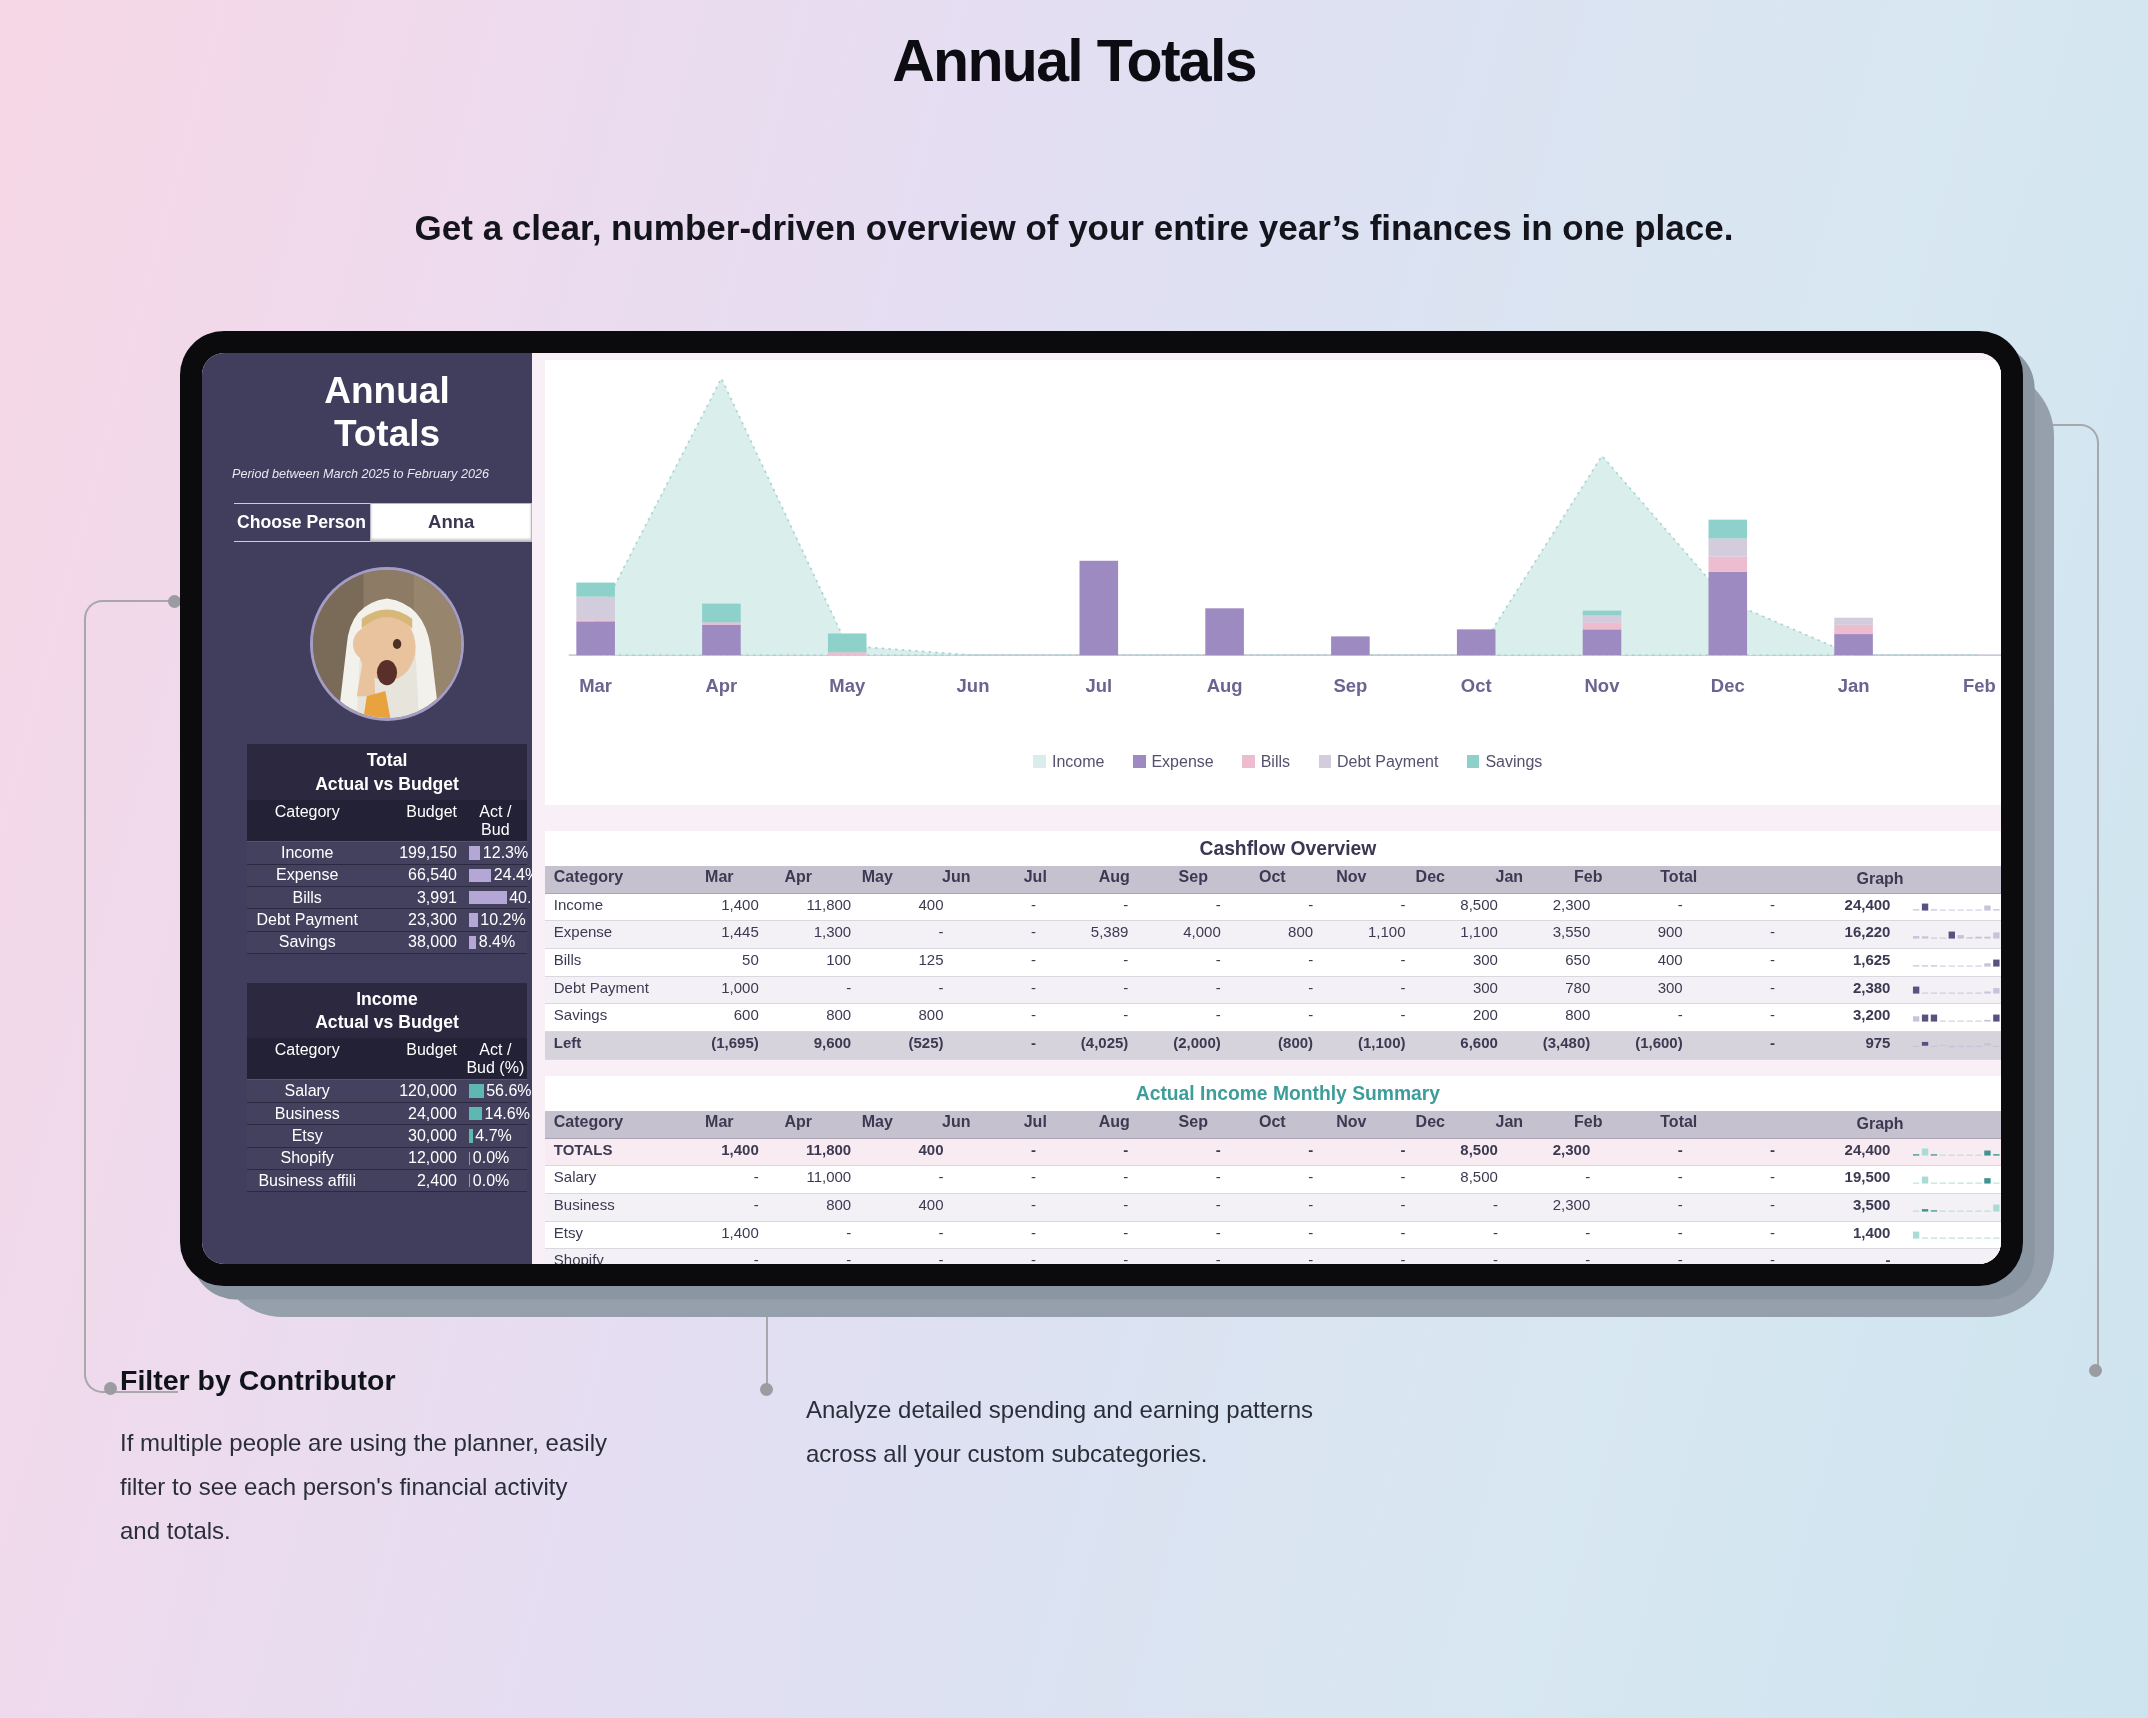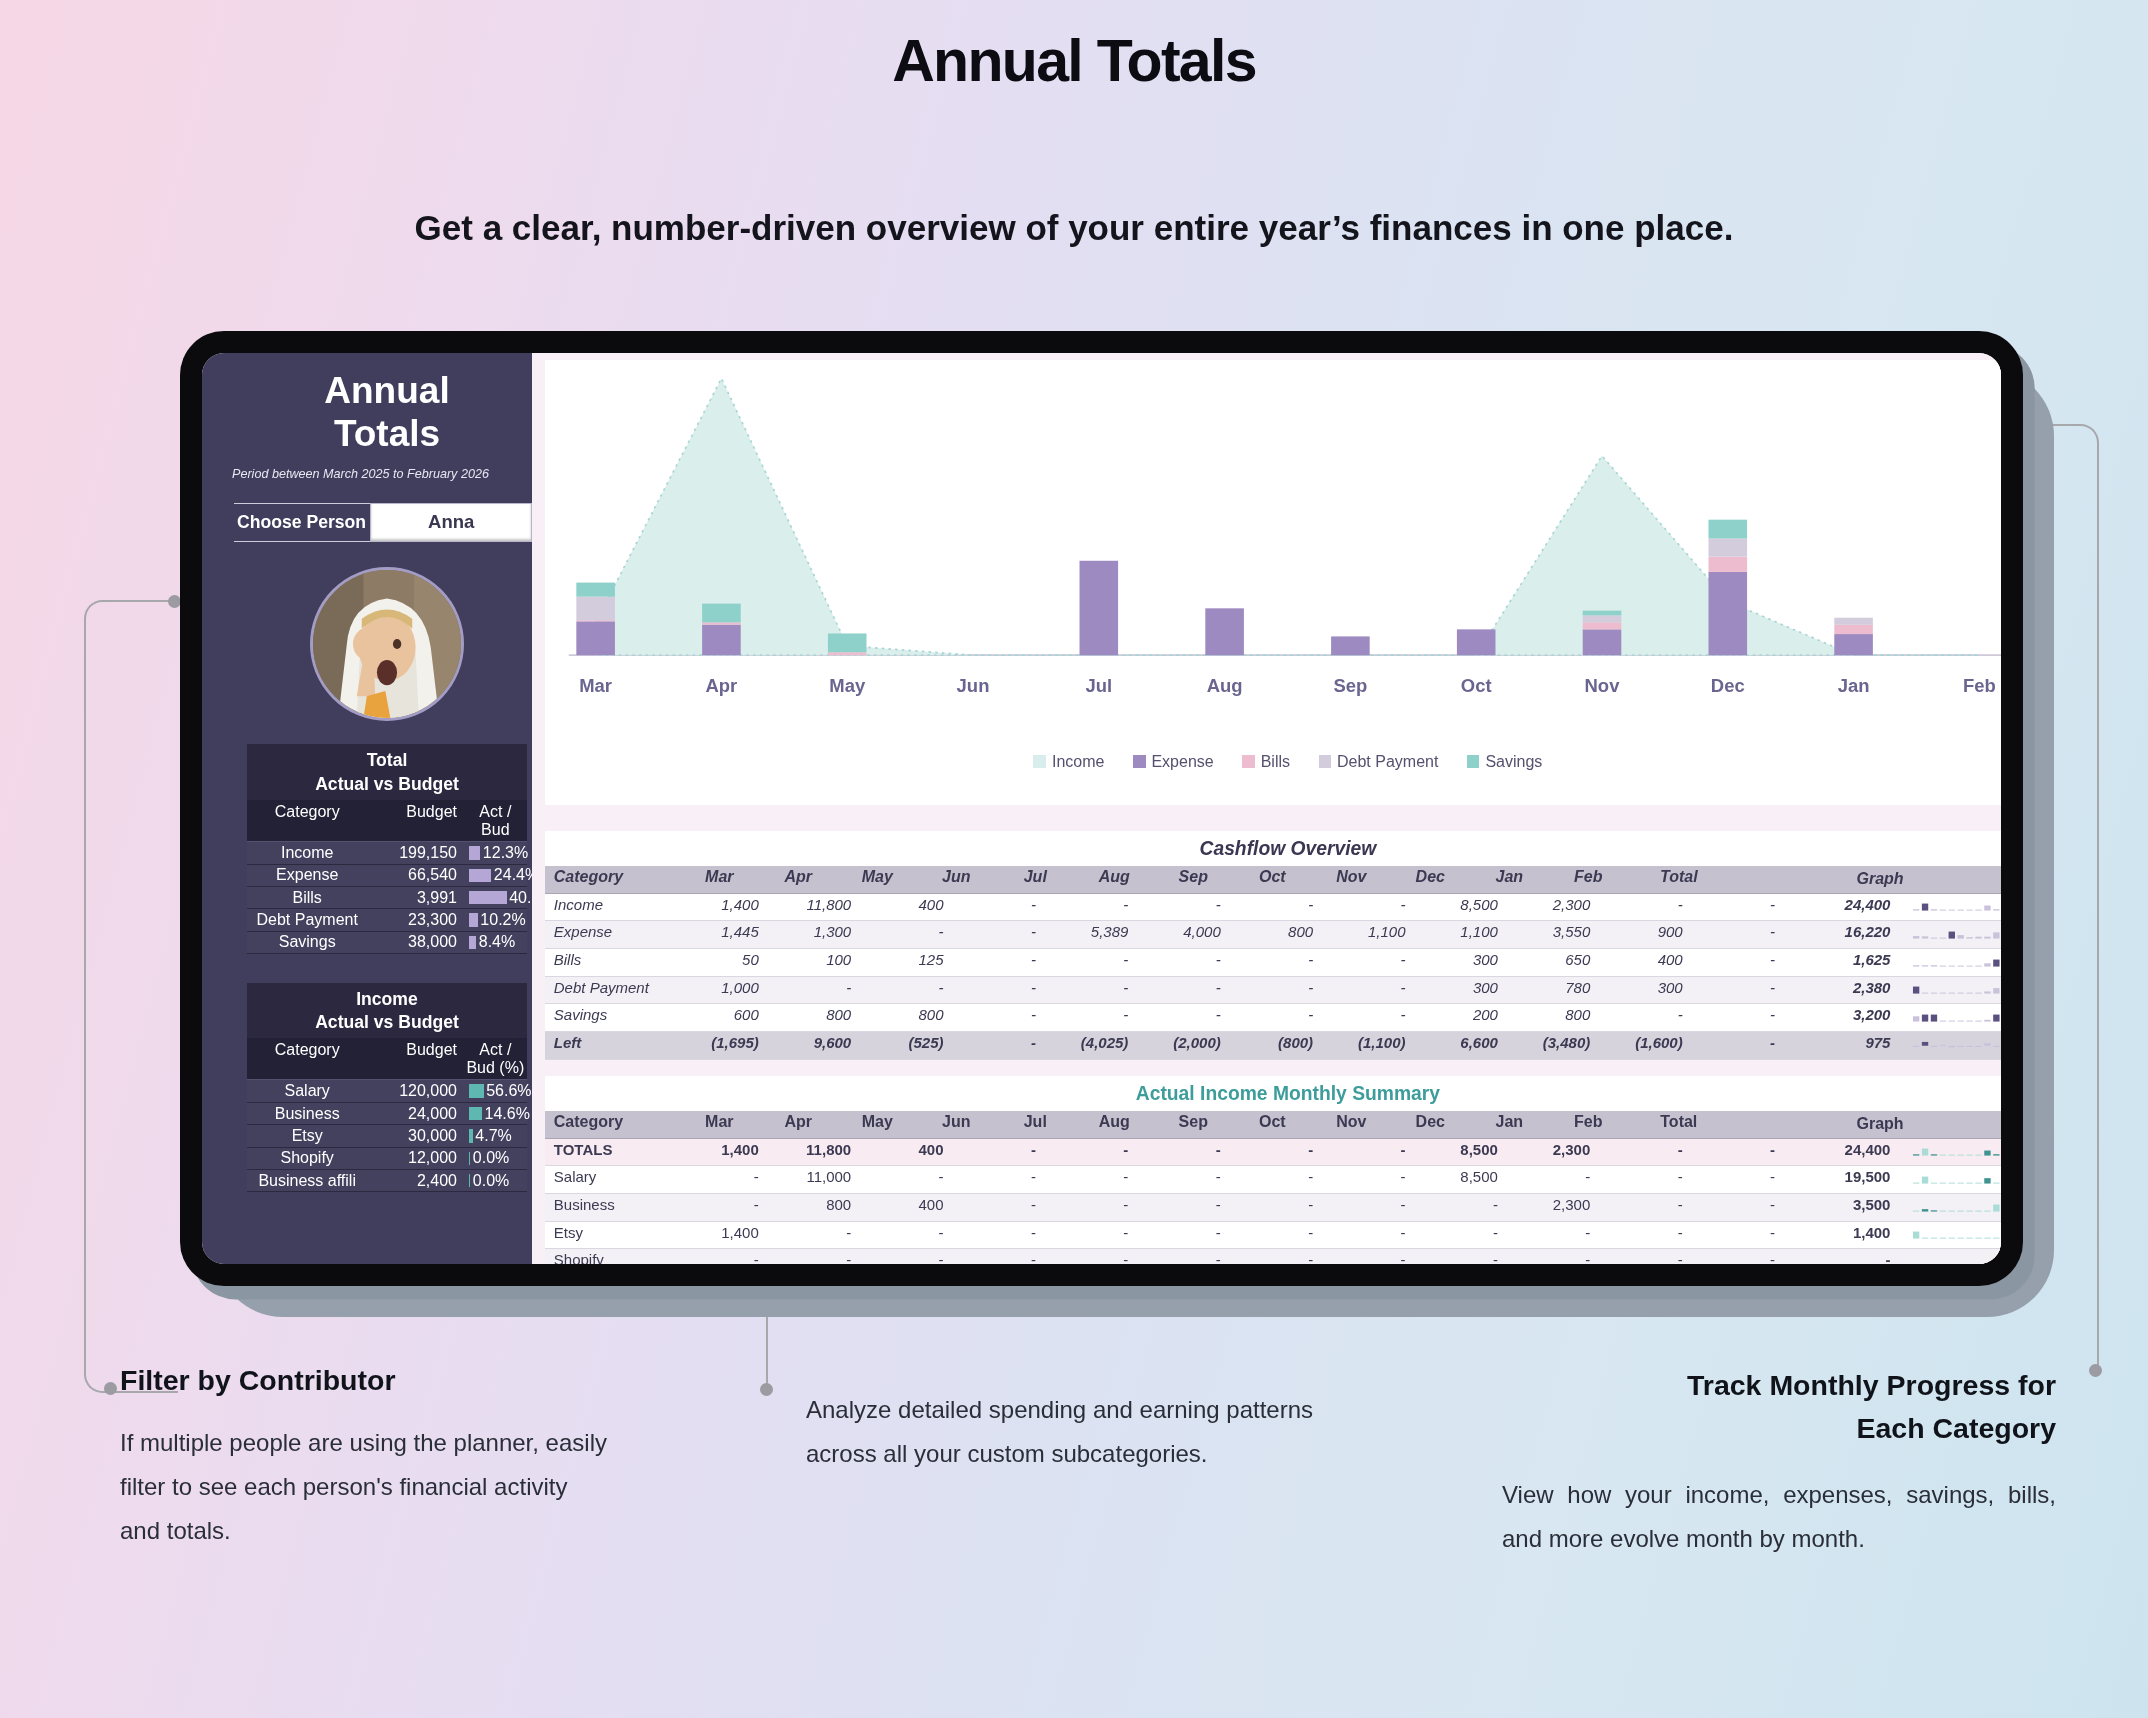--- a/index.html
+++ b/index.html
@@ -308,21 +308,21 @@
        <span class="legend-swatch" style="background:#9c8ac0"></span>Expense</span>
               <span class="legend-item">
        <span class="legend-swatch" style="background:#eebccf"></span>Bills</span>
               <span class="legend-item">
        <span class="legend-swatch" style="background:#d2ccdc"></span>Debt Payment</span>
               <span class="legend-item">
        <span class="legend-swatch" style="background:#8ed0ca"></span>Savings</span>
             </div>
         </div>
 
-        <div class="dtable" id="cashflow-table" style="top:478px;font-style:italic;">
+        <div class="dtable" id="cashflow-table" style="top:478px;">
             <div class="dtable-title cashflow-title">Cashflow Overview</div>
             <div class="drow dhead">
               <div class="c-cat">Category</div>
               <div class="c-m">Mar</div>
               <div class="c-m">Apr</div>
               <div class="c-m">May</div>
               <div class="c-m">Jun</div>
               <div class="c-m">Jul</div>
               <div class="c-m">Aug</div>
               <div class="c-m">Sep</div>
@@ -744,22 +744,15 @@
     </div>
   </div>
 
   <div class="callout" style="left:120px;top:1364px;width:487px;">
     <div class="co-head">Filter by Contributor</div>
     <div class="co-body">If multiple people are using the planner, easily filter to see each person's financial activity and totals.</div>
   </div>
   <div class="callout" style="left:806px;top:1364px;width:537px;">
     <div class="co-body">Analyze detailed spending and earning patterns across all your custom subcategories.</div>
   </div>
-  <div class="callout co3" style="left:1502px;top:1364px;width:554px;">
-    <div class="co-head">
-      <div>Track Monthly Progress for</div>
-      <div>Each Category</div>
-    </div>
-    <div class="co-body">View how your income, expenses, savings, bills, and more evolve month by month.</div>
-  </div>
 
 </div>
 
 
 </body></html>

